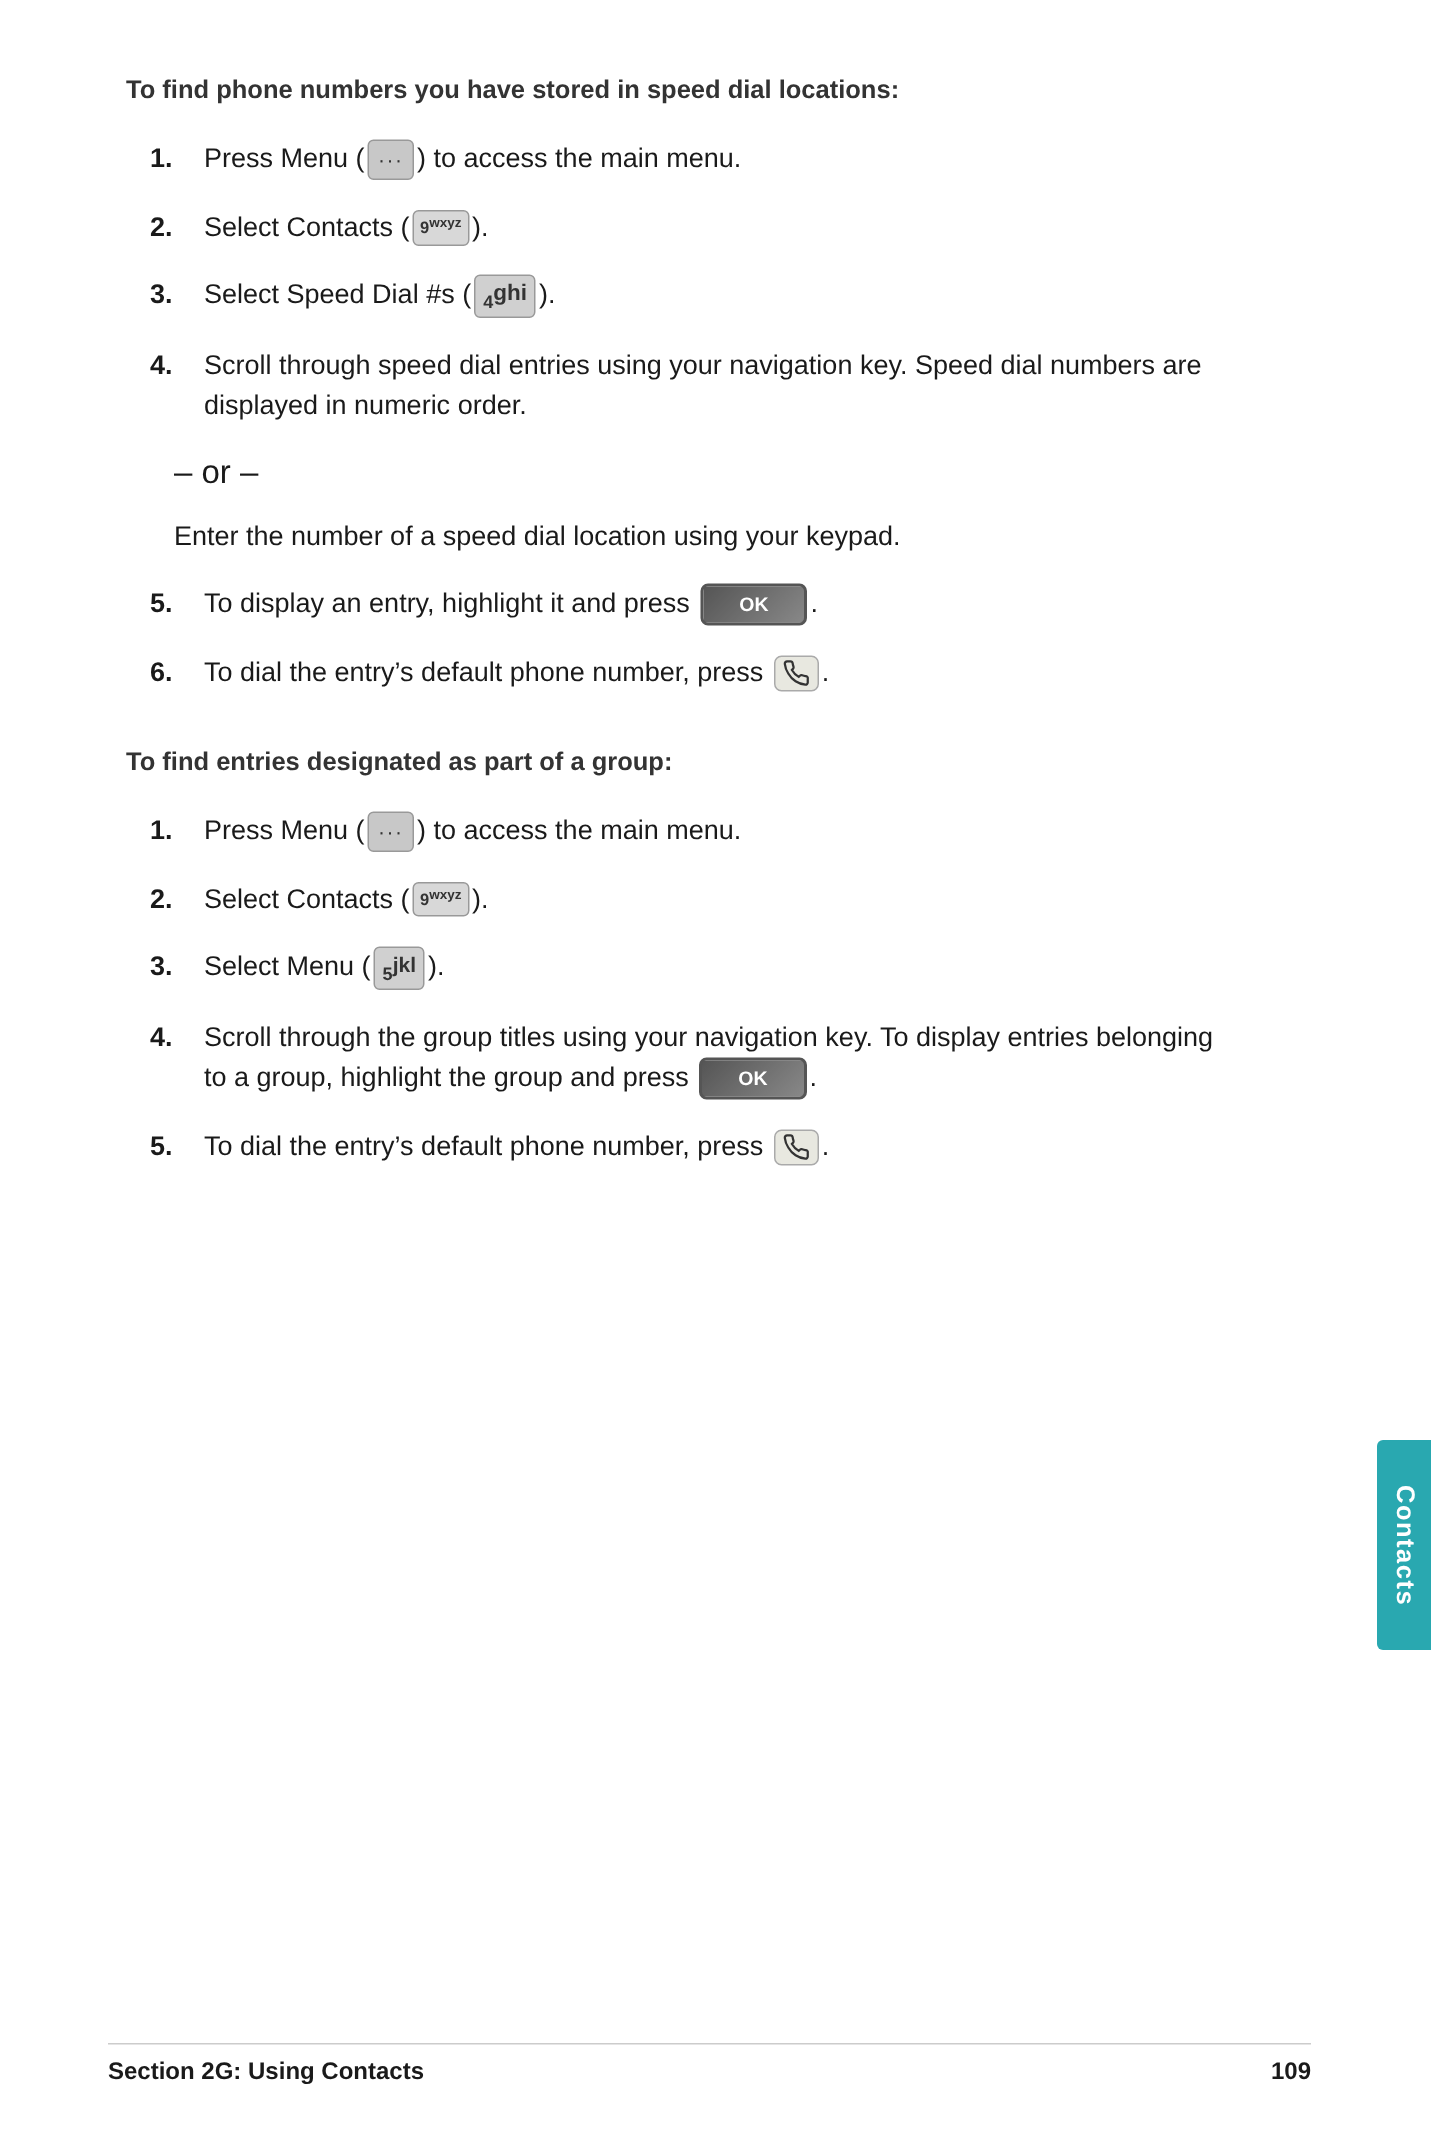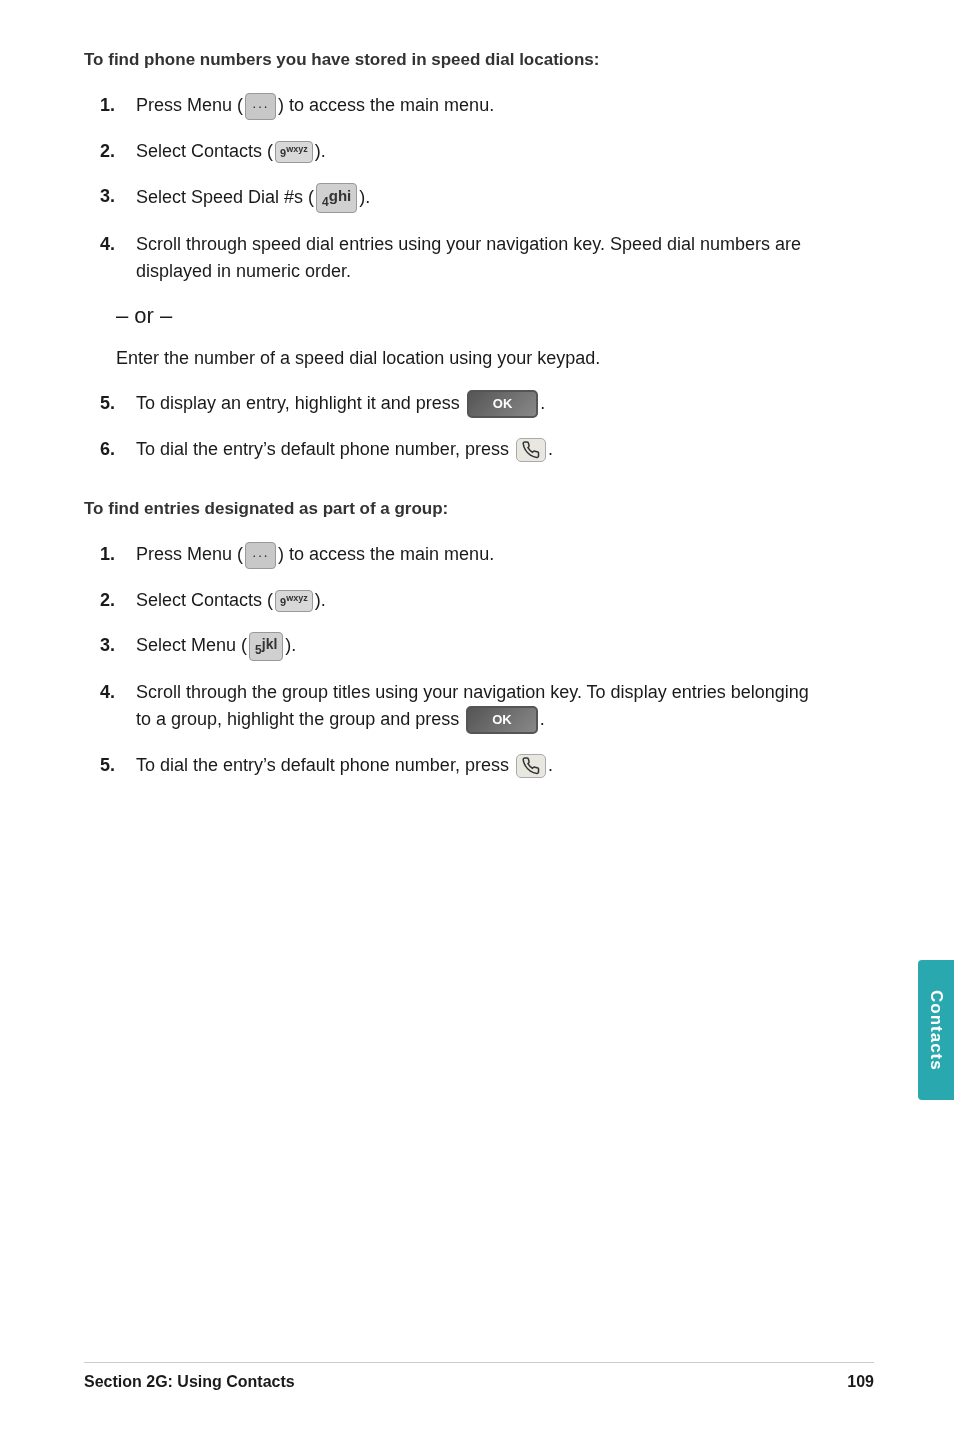--- a/index.html
+++ b/index.html
@@ -173,21 +173,21 @@
       justify-content: center;
       top: 960px;
       transform: none;
       border-radius: 4px 0 0 4px;
     }
 
     
     .page-footer {
       position: absolute;
       bottom: 40px;
-      left: 84px;
+      left: 72px;
       right: 80px;
       display: flex;
       justify-content: space-between;
       align-items: center;
       font-size: 16px;
       font-weight: bold;
       border-top: 1px solid #ccc;
       padding-top: 10px;
     }
 

